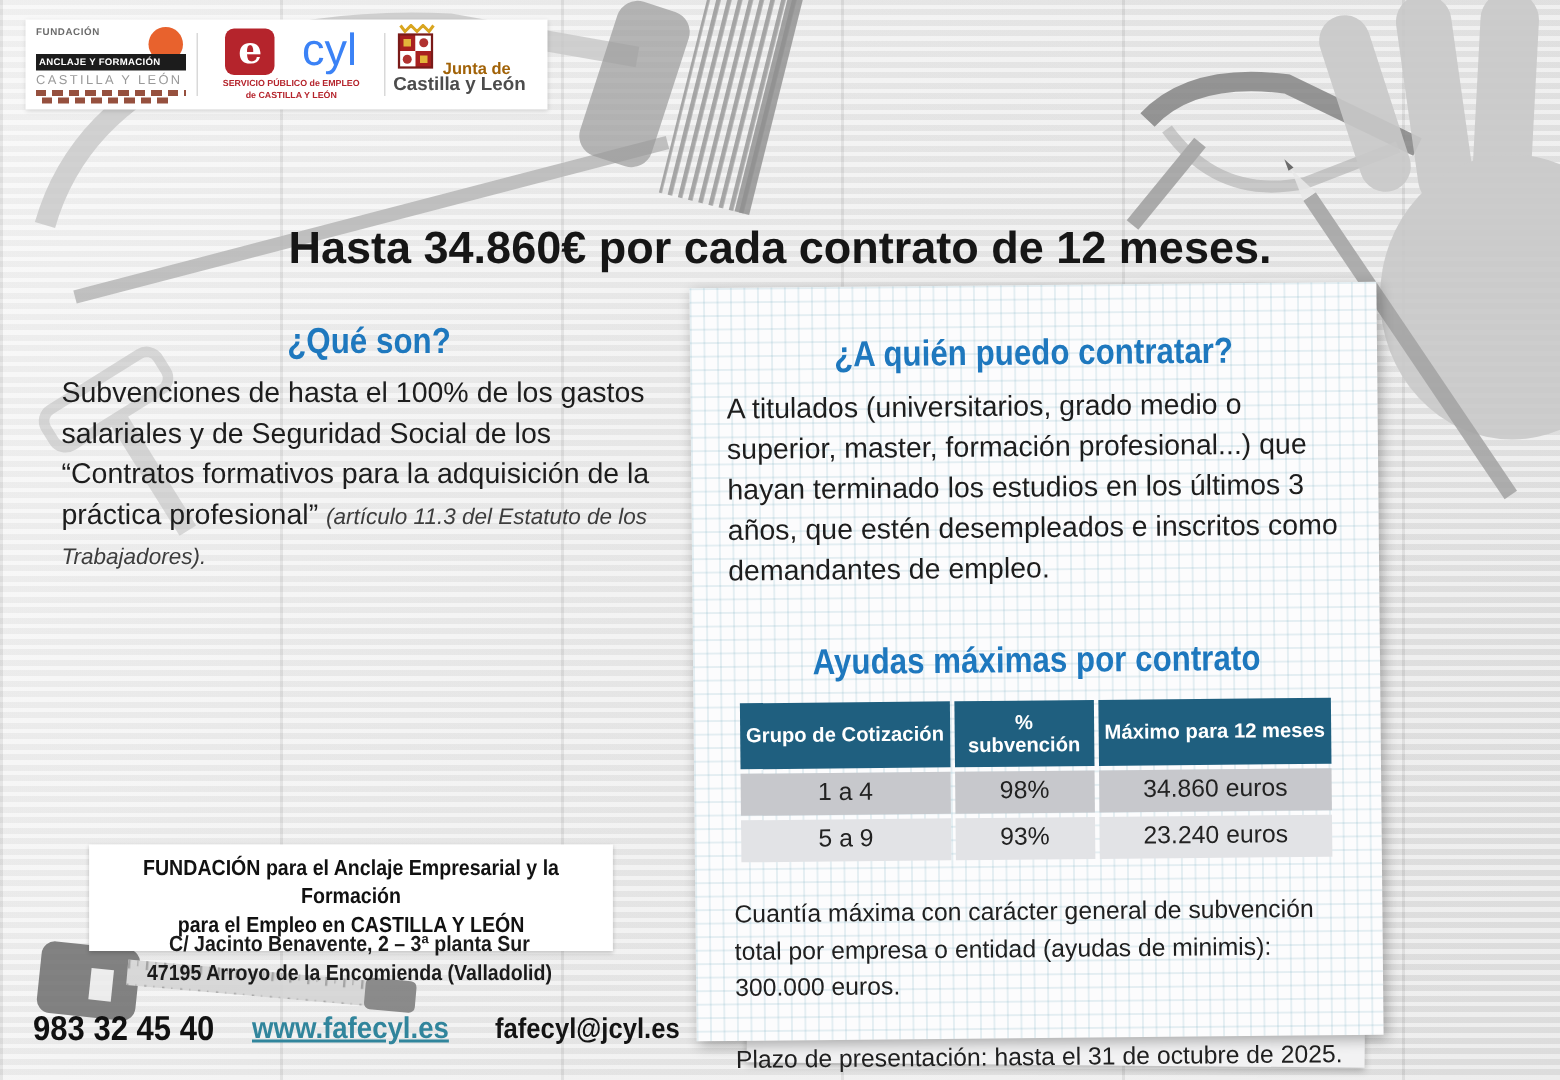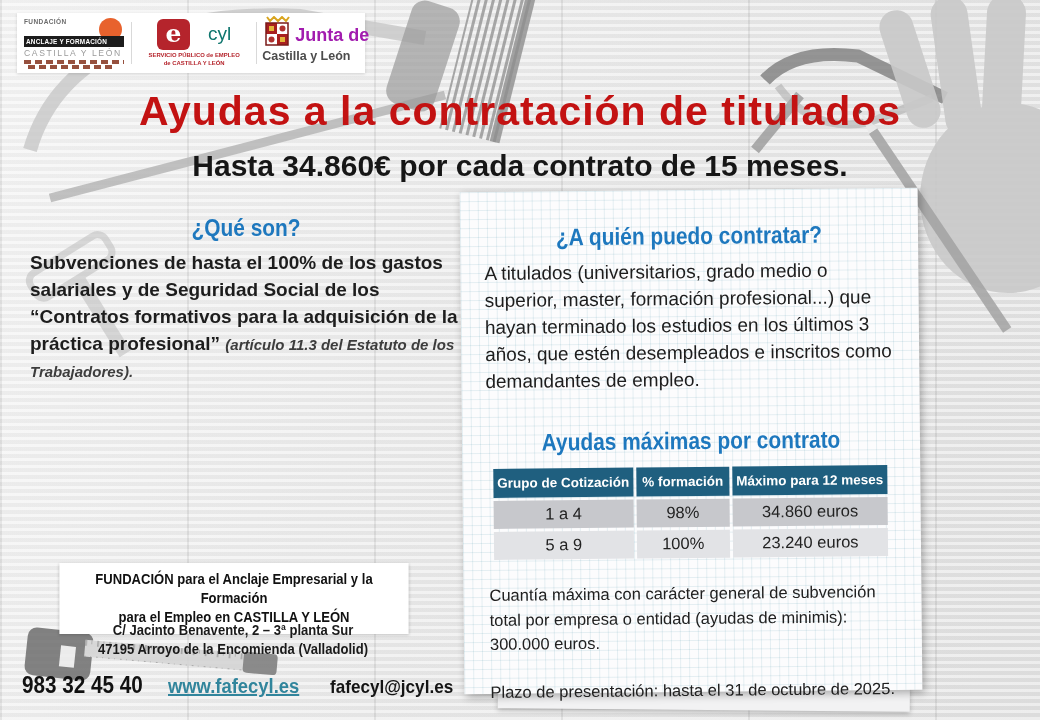--- a/index.html
+++ b/index.html
@@ -23,24 +23,24 @@
   .f-bar{position:relative;background:#1c1c1c;color:#fff;font-size:6.4px;font-weight:bold;
     padding:2px 2px;letter-spacing:.2px;margin-top:11px;white-space:nowrap;}
   .f-cyl{font-size:8.6px;color:#9a9a9a;letter-spacing:1.6px;margin-top:1px;white-space:nowrap;}
   .f-dash{height:4px;margin-top:2px;background:repeating-linear-gradient(90deg,#96503e 0 7px,transparent 7px 11px);}
   .f-dash2{height:4px;margin-top:1px;background:repeating-linear-gradient(90deg,transparent 0 4px,#96503e 4px 11px);width:92%;}
   .logo-ecyl{width:129px;display:flex;flex-direction:column;align-items:center;justify-content:center;}
   .e-row{display:flex;align-items:center;}
   .e-badge{width:33px;height:29px;background:#b5242c;border-radius:6px;color:#fff;
     font-family:"DejaVu Serif",serif;font-size:25px;font-weight:bold;display:flex;
     align-items:center;justify-content:center;padding-bottom:2px;}
-  .e-cyl{font-size:19px;color:#0f766e;margin-left:18px;font-weight:500;}
+  .e-cyl{font-size:30px;color:#3b82f6;margin-left:18px;font-weight:500;}
   .e-cap{font-size:5.9px;color:#b5242c;text-align:center;line-height:1.3;margin-top:2px;font-weight:bold;}
   .logo-junta{width:112px;position:relative;height:100%;}
-  .j-l1{position:absolute;left:38px;top:12px;font-size:18px;font-weight:bold;color:#a21caf;white-space:nowrap;}
+  .j-l1{position:absolute;left:38px;top:27px;font-size:11px;font-weight:bold;color:#a16207;white-space:nowrap;}
   .j-l2{position:absolute;left:5px;top:36px;font-size:12.5px;font-weight:bold;color:#4c4c4c;white-space:nowrap;}
 
   
   .title{position:absolute;left:0;right:0;top:88px;text-align:center;z-index:5;
     font-size:41px;font-weight:bold;color:#c31212;letter-spacing:1px;}
   .subtitle{position:absolute;left:0;right:0;top:149px;text-align:center;z-index:5;
     font-size:30px;font-weight:bold;color:#161616;}
 
   
   .h-blue{font-size:24px;font-weight:bold;color:#1e78be;text-align:center;
@@ -179,26 +179,25 @@
         <circle cx="19.5" cy="12.5" r="3" fill="#b03230"></circle>
         <circle cx="8.5" cy="23.5" r="3" fill="#b03230"></circle>
         <rect x="17" y="21" width="5" height="5" fill="#e3b53a"></rect>
         <rect x="3" y="7" width="22" height="22" fill="none" stroke="#7a1a18" stroke-width="1.5"></rect>
       </svg>
       <div class="j-l1">Junta de</div>
       <div class="j-l2">Castilla y León</div>
     </div>
   </div>
 
-  <div class="title">Ayudas a la contratación de titulados</div>
-  <div class="subtitle">Hasta 34.860€ por cada contrato de 15 meses.</div>
+  <div class="subtitle">Hasta 34.860€ por cada contrato de 12 meses.</div>
 
   <div class="abs leftcol" style="top:214px;">
     <div class="h-blue">¿Qué son?</div>
-    <p class="bodytxt" style="margin:8px 0 0;font-weight:bold;">
+    <p class="bodytxt" style="margin:8px 11px 0;">
       <span>Subvenciones de hasta el 100% de los gastos salariales y de Seguridad Social de los “Contratos formativos para la adquisición de la práctica profesional” </span><i class="note-i">(artículo 11.3 del Estatuto de los Trabajadores).</i>
     </p>
   </div>
 
 
   <div class="abs fund-box cond">
     <div>FUNDACIÓN para el Anclaje Empresarial y la Formación</div>
     <div>para el Empleo en CASTILLA Y LEÓN</div>
   </div>
 
@@ -221,33 +220,33 @@
 
     <table class="ayudas">
       <colgroup>
           <col class="col1">
           <col class="col2">
           <col class="col3">
         </colgroup>
       <thead>
         <tr>
           <th>Grupo de Cotización</th>
-          <th>% formación</th>
+          <th>% subvención</th>
           <th>Máximo para 12 meses</th>
         </tr>
       </thead>
       <tbody>
         <tr class="r0">
           <td>1 a 4</td>
           <td>98%</td>
           <td>34.860 euros</td>
         </tr>
         <tr class="r1">
           <td>5 a 9</td>
-          <td>100%</td>
+          <td>93%</td>
           <td>23.240 euros</td>
         </tr>
       </tbody>
     </table>
 
     <div class="notes">
       <div class="n">Cuantía máxima con carácter general de subvención total por empresa o entidad (ayudas de minimis): 300.000 euros.</div>
       <div class="n">Plazo de presentación: hasta el 31 de octubre de 2025.</div>
 
     </div>

